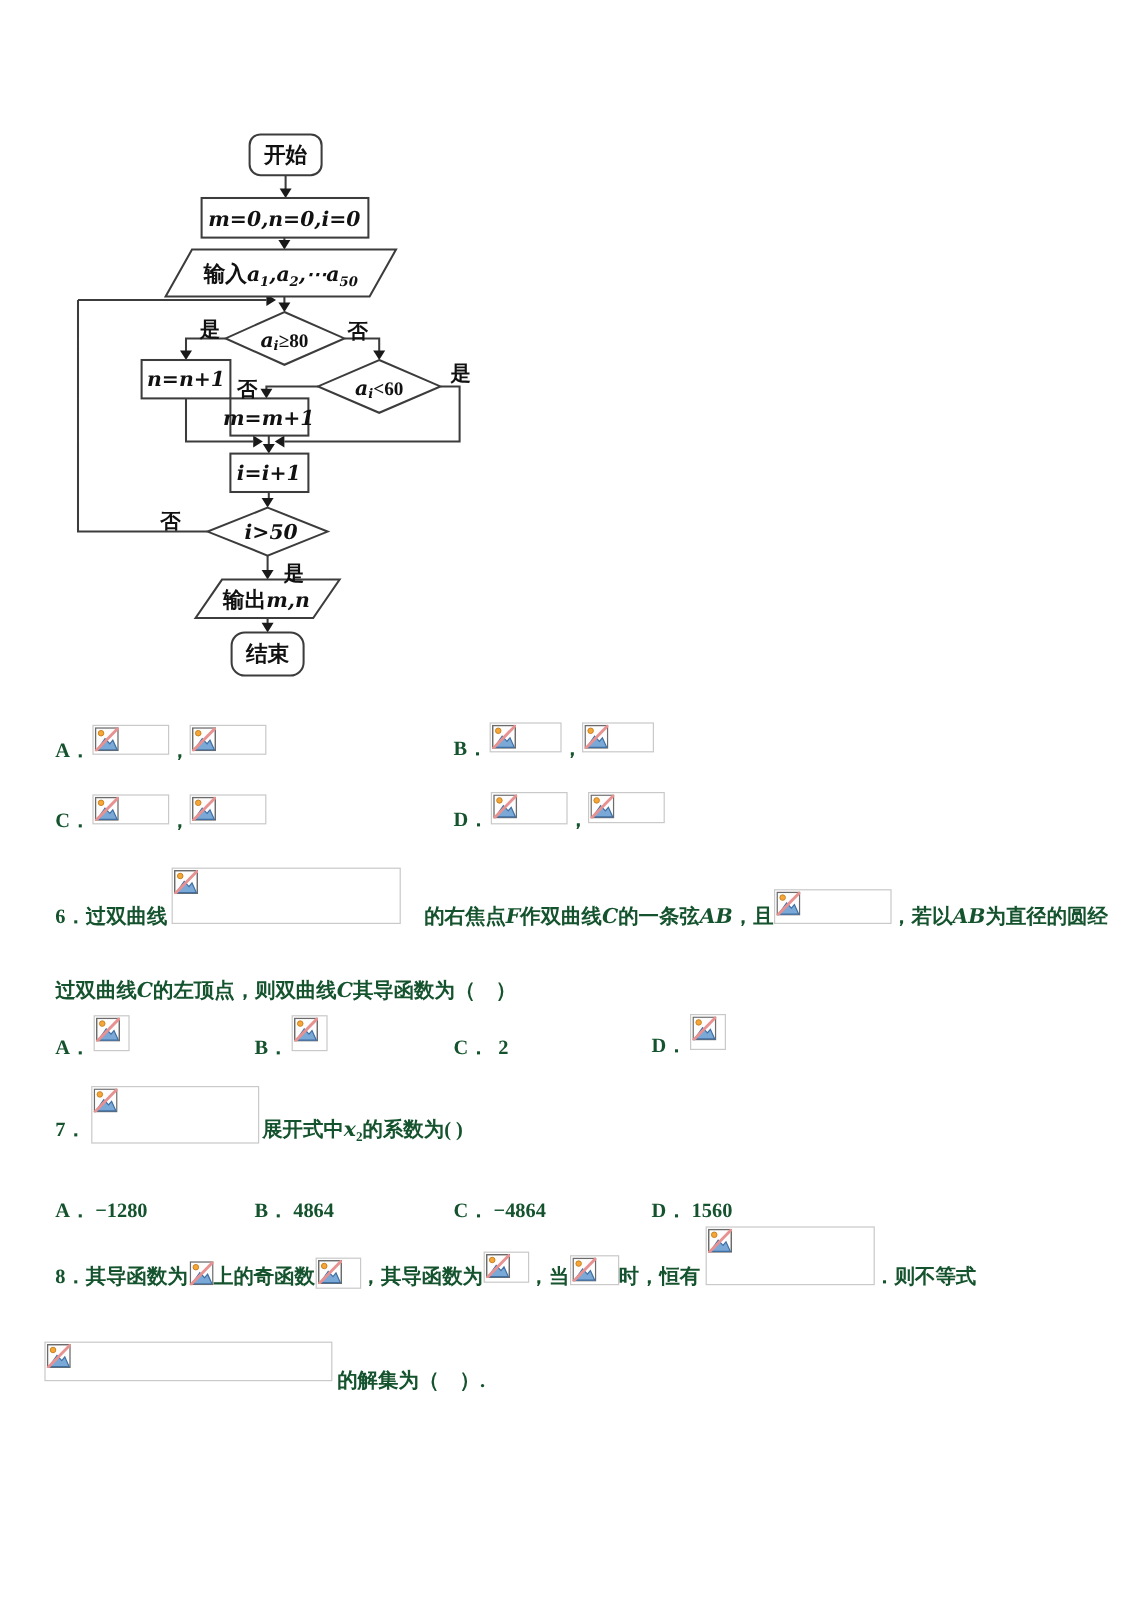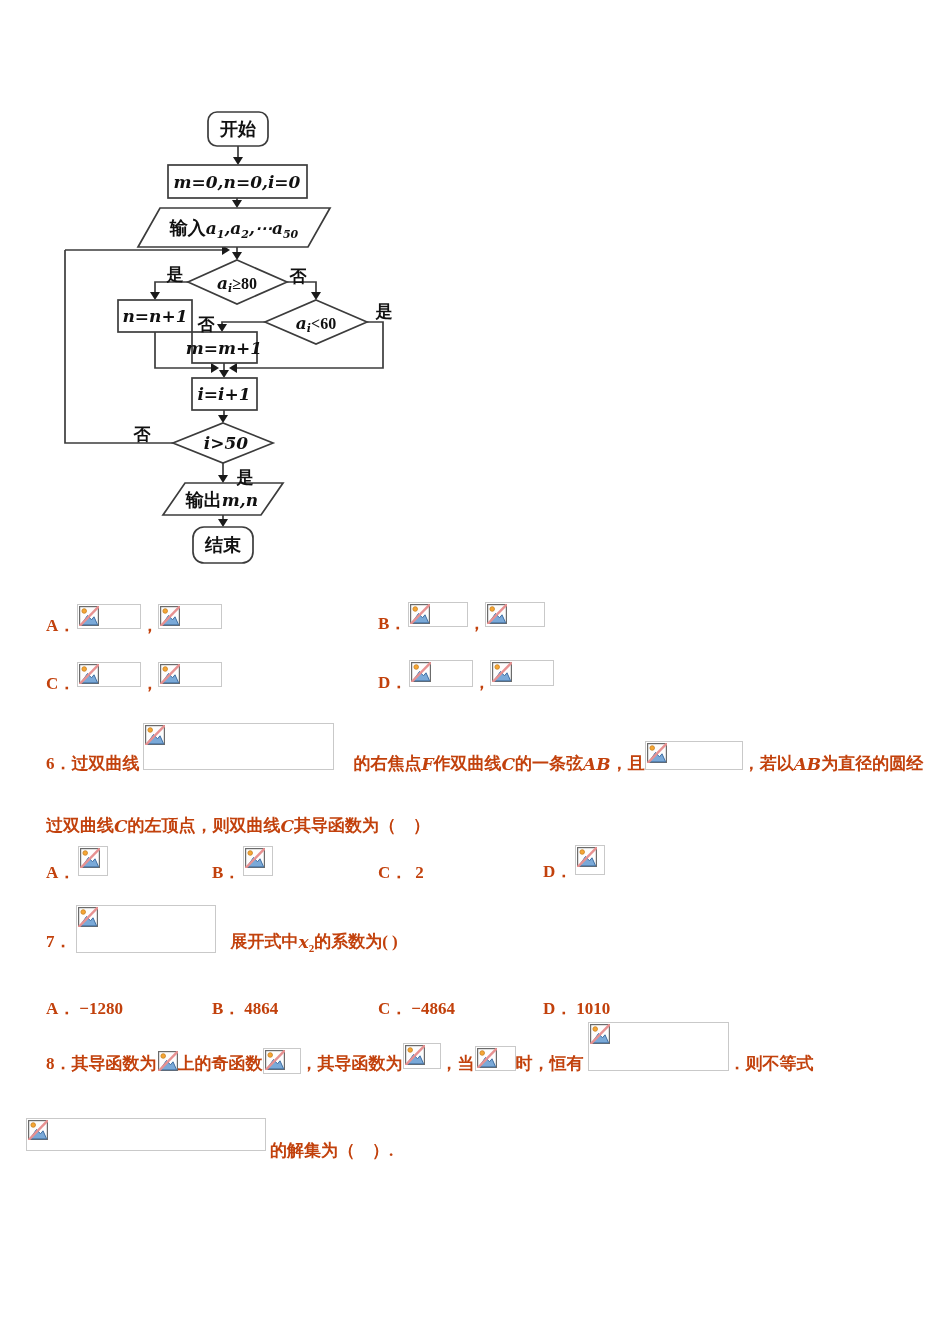--- a/index.html
+++ b/index.html
@@ -1,17 +1,17 @@
 <!DOCTYPE html>
 <html><head>
 <meta charset="utf-8">
 <style>
   html,body{margin:0;padding:0;background:#fff;}
   .page{position:relative;width:950px;height:1344px;background:#ffffff;overflow:hidden;
-        font-family:"Liberation Serif","DejaVu Serif",serif;color:#c2410c;}
+        font-family:"Liberation Serif","DejaVu Serif",serif;color:#14532d;}
   
   .flowchart{position:absolute;left:0;top:0;width:430px;height:580px;}
   .nd{fill:#ffffff;stroke:#3c3c3c;stroke-width:1.7;}
   .edge{fill:none;stroke:#3c3c3c;stroke-width:1.7;}
   .arrowhead{fill:#1a1a1a;stroke:none;}
   .flowchart text{fill:#111;}
   .fc-cjk{font-family:"Liberation Serif","DejaVu Serif",serif;font-size:18px;font-weight:600;font-style:normal;}
   .fc-math{font-family:"DejaVu Serif","Liberation Serif",serif;font-size:17px;font-style:italic;font-weight:600;}
   .fc-sub{font-size:11px;}
   .fc-rest{font-style:normal;font-size:16px;font-weight:600;}
@@ -258,41 +258,41 @@
       </span>
   </div>
 
   <div class="grp" style="left:46px;top:905px;height:48px">
     <span class="lbl">7．</span>
     <span class="ph" style="width:140px;height:48px;margin-left:4px">
         <svg class="icon" viewBox="0 0 20 20">
           <use href="#brokimg"></use>
         </svg>
       </span>
-    <span class="lbl" style="margin-left:15px">展开式中</span>
+    <span class="lbl" style="margin-left:3px">展开式中</span>
     <span class="lbl it">x</span>
     <span class="lbl sup">2</span>
     <span class="lbl">的系数为( )</span>
   </div>
 
   <div class="grp" style="left:46px;top:998px;height:22px">
     <span class="lbl">A．</span>
     <span class="lbl" style="margin-left:4px">−1280</span>
   </div>
   <div class="grp" style="left:212px;top:998px;height:22px">
     <span class="lbl">B．</span>
     <span class="lbl" style="margin-left:4px">4864</span>
   </div>
   <div class="grp" style="left:378px;top:998px;height:22px">
     <span class="lbl">C．</span>
     <span class="lbl" style="margin-left:4px">−4864</span>
   </div>
   <div class="grp" style="left:543px;top:998px;height:22px">
     <span class="lbl">D．</span>
-    <span class="lbl" style="margin-left:4px">1010</span>
+    <span class="lbl" style="margin-left:4px">1560</span>
   </div>
 
   <div class="grp" style="left:46px;top:1022px;height:53px">
     <span class="lbl">8．</span>
     <span class="lbl">其导函数为</span>
     <span class="ph bare" style="width:21px;height:22px;margin-bottom:3px">
         <svg class="icon" viewBox="0 0 20 20">
           <use href="#brokimg"></use>
         </svg>
       </span>
@@ -316,21 +316,21 @@
       </span>
     <span class="lbl">时，恒有</span>
     <span class="ph" style="width:141px;height:49px;margin-left:4px;margin-bottom:4px">
         <svg class="icon" viewBox="0 0 20 20">
           <use href="#brokimg"></use>
         </svg>
       </span>
     <span class="lbl">．则不等式</span>
   </div>
 
-  <div class="grp" style="left:26px;top:1118px;height:44px">
+  <div class="grp" style="left:37px;top:1118px;height:44px">
     <span class="ph" style="width:240px;height:33px;margin-bottom:11px">
         <svg class="icon" viewBox="0 0 20 20">
           <use href="#brokimg"></use>
         </svg>
       </span>
     <span class="lbl" style="margin-left:4px">的解集为（　）.</span>
   </div>
 
 </div>
 

